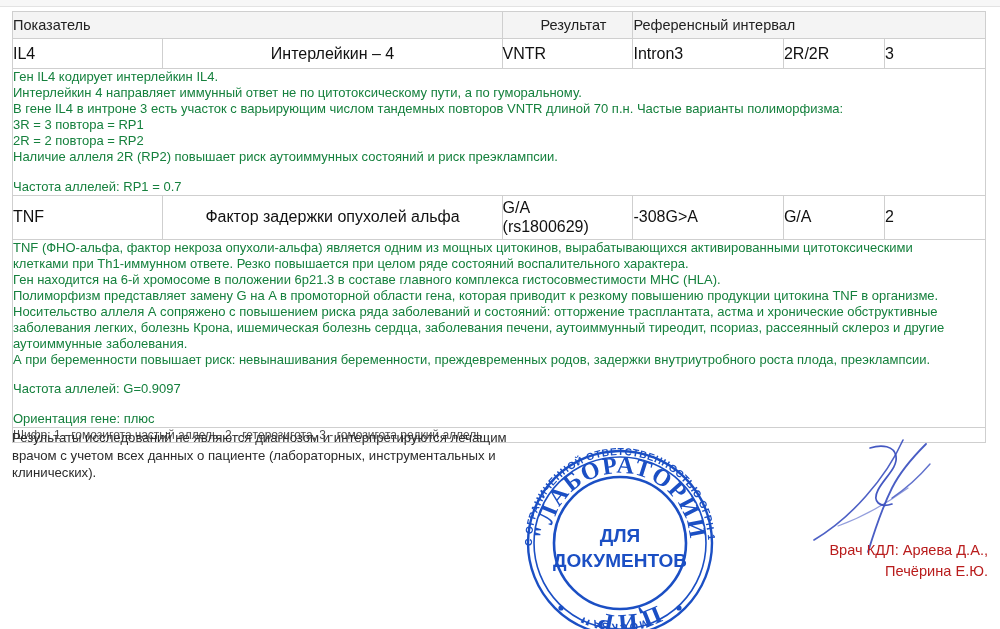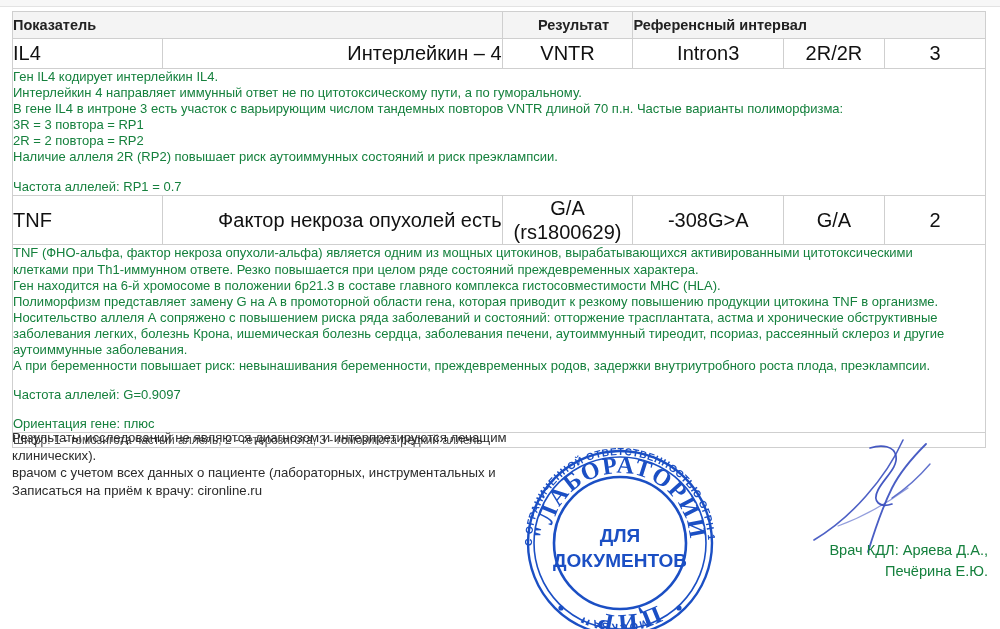--- a/index.html
+++ b/index.html
@@ -35,37 +35,37 @@
   }
   table.report td, table.report th {
     border: 1px solid #cfcfcf;
     padding: 0;
     vertical-align: middle;
   }
   th.hdr {
     background: #f4f4f4;
     color: #222222;
     font-size: 14.5px;
-    font-weight: bold;
+    font-weight: normal;
     text-align: left;
     padding: 5px 0 6px 9px;
     height: 27px;
     border-top: 1px solid #cfcfcf;
     border-bottom: 1px solid #cfcfcf;
   }
   
   td.d {
-    font-size: 20px;
+    font-size: 16px;
     color: #111111;
     height: 30px;
     padding: 4px 6px;
   }
   td.d-gene { padding-left: 16px; text-align: left; }
-  td.d-name { padding-left: 12px; text-align: right; }
-  td.d-c { text-align: center; }
+  td.d-name { padding-left: 12px; text-align: center; }
+  td.d-c { }
   td.d-tall { height: 44px; }
   .sub { display: block; line-height: 1.22; }
   
   td.desc {
     padding: 8px 12px 9px 22px;
     border-top: 1px solid #e0e0e0;
   }
   .desc p {
     margin: 0;
     font-size: 13px;
@@ -104,21 +104,21 @@
     width: 170px; height: 130px;
   }
   .signature svg { display: block; }
   .doctor {
     position: absolute;
     left: 700px; top: 540px;
     width: 288px;
     text-align: right;
     font-size: 14.6px;
     line-height: 21px;
-    color: #15803d;
+    color: #b91c1c;
   }
   .doctor div { white-space: nowrap; }
 </style>
 </head>
 <body>
 
 <div id="page">
 
   <div class="top-strip"></div>
 
@@ -159,34 +159,34 @@
                 <p>2R = 2 повтора = RP2</p>
                 <p>Наличие аллеля 2R (RP2) повышает риск аутоиммунных состояний и риск преэклампсии.</p>
                 <div class="gap"></div>
                 <p>Частота аллелей: RP1 = 0.7</p>
               </div>
           </td>
         </tr>
 
         <tr>
           <td class="d d-gene d-tall">TNF</td>
-          <td class="d d-name d-tall">Фактор некроза опухолей есть</td>
+          <td class="d d-name d-tall">Фактор задержки опухолей альфа</td>
           <td class="d d-c d-tall">
             <span class="sub">G/A</span>
             <span class="sub">(rs1800629)</span>
           </td>
           <td class="d d-c d-tall">-308G&gt;A</td>
           <td class="d d-c d-tall">G/A</td>
           <td class="d d-c d-tall">2</td>
         </tr>
         <tr>
           <td class="desc" colspan="6">
             <div class="desc">
                 <p>TNF (ФНО-альфа, фактор некроза опухоли-альфа) является одним из мощных цитокинов, вырабатывающихся активированными цитотоксическими</p>
-                <p>клетками при Th1-иммунном ответе. Резко повышается при целом ряде состояний преждевременных характера.</p>
+                <p>клетками при Th1-иммунном ответе. Резко повышается при целом ряде состояний воспалительного характера.</p>
                 <p>Ген находится на 6-й хромосоме в положении 6p21.3 в составе главного комплекса гистосовместимости MHC (HLA).</p>
                 <p>Полиморфизм представляет замену G на A в промоторной области гена, которая приводит к резкому повышению продукции цитокина TNF в организме.</p>
                 <p>Носительство аллеля А сопряжено с повышением риска ряда заболеваний и состояний: отторжение трасплантата, астма и хронические обструктивные</p>
                 <p>заболевания легких, болезнь Крона, ишемическая болезнь сердца,  заболевания печени,  аутоиммунный тиреодит, псориаз, рассеянный склероз и другие</p>
                 <p>аутоиммунные заболевания.</p>
                 <p>А при беременности повышает риск: невынашивания беременности, преждевременных родов, задержки внутриутробного роста плода, преэклампсии.</p>
                 <div class="gap"></div>
                 <p>Частота аллелей: G=0.9097</p>
                 <div class="gap"></div>
                 <p>Ориентация гене: плюс</p>
@@ -197,23 +197,22 @@
         <tr>
           <td class="cipher" colspan="6">Шифр: 1 - гомозигота частый аллель, 2 - гетерозигота, 3 - гомозигота редкий аллель</td>
         </tr>
 
       </tbody>
     </table>
   </div>
 
   <div class="footer-note">
     <div>Результаты исследований не являются диагнозом и интерпретируются лечащим</div>
+    <div>врачом с учетом всех данных о пациенте (лабораторных, инструментальных и</div>
     <div>клинических).</div>
-    <div>врачом с учетом всех данных о пациенте (лабораторных, инструментальных и</div>
-    <div>Записаться на приём к врачу: cironline.ru</div>
   </div>
 
   <div class="stamp">
     <svg viewBox="0 0 206 186" width="206" height="186">
       <defs>
         <path id="arcOuter" d="M 15,100 A 88,88 0 1 1 191,100"></path>
         <path id="arcOuterBottom" d="M 193,100 A 90,90 0 1 1 13,100"></path>
         <path id="arcInnerTop" d="M 33,100 A 70,70 0 1 1 173,100"></path>
         <path id="arcInnerBottom" d="M 175,100 A 72,72 0 1 1 31,100"></path>
         <path id="arcCity" d="M 184,100 A 81,81 0 1 1 22,100"></path>

